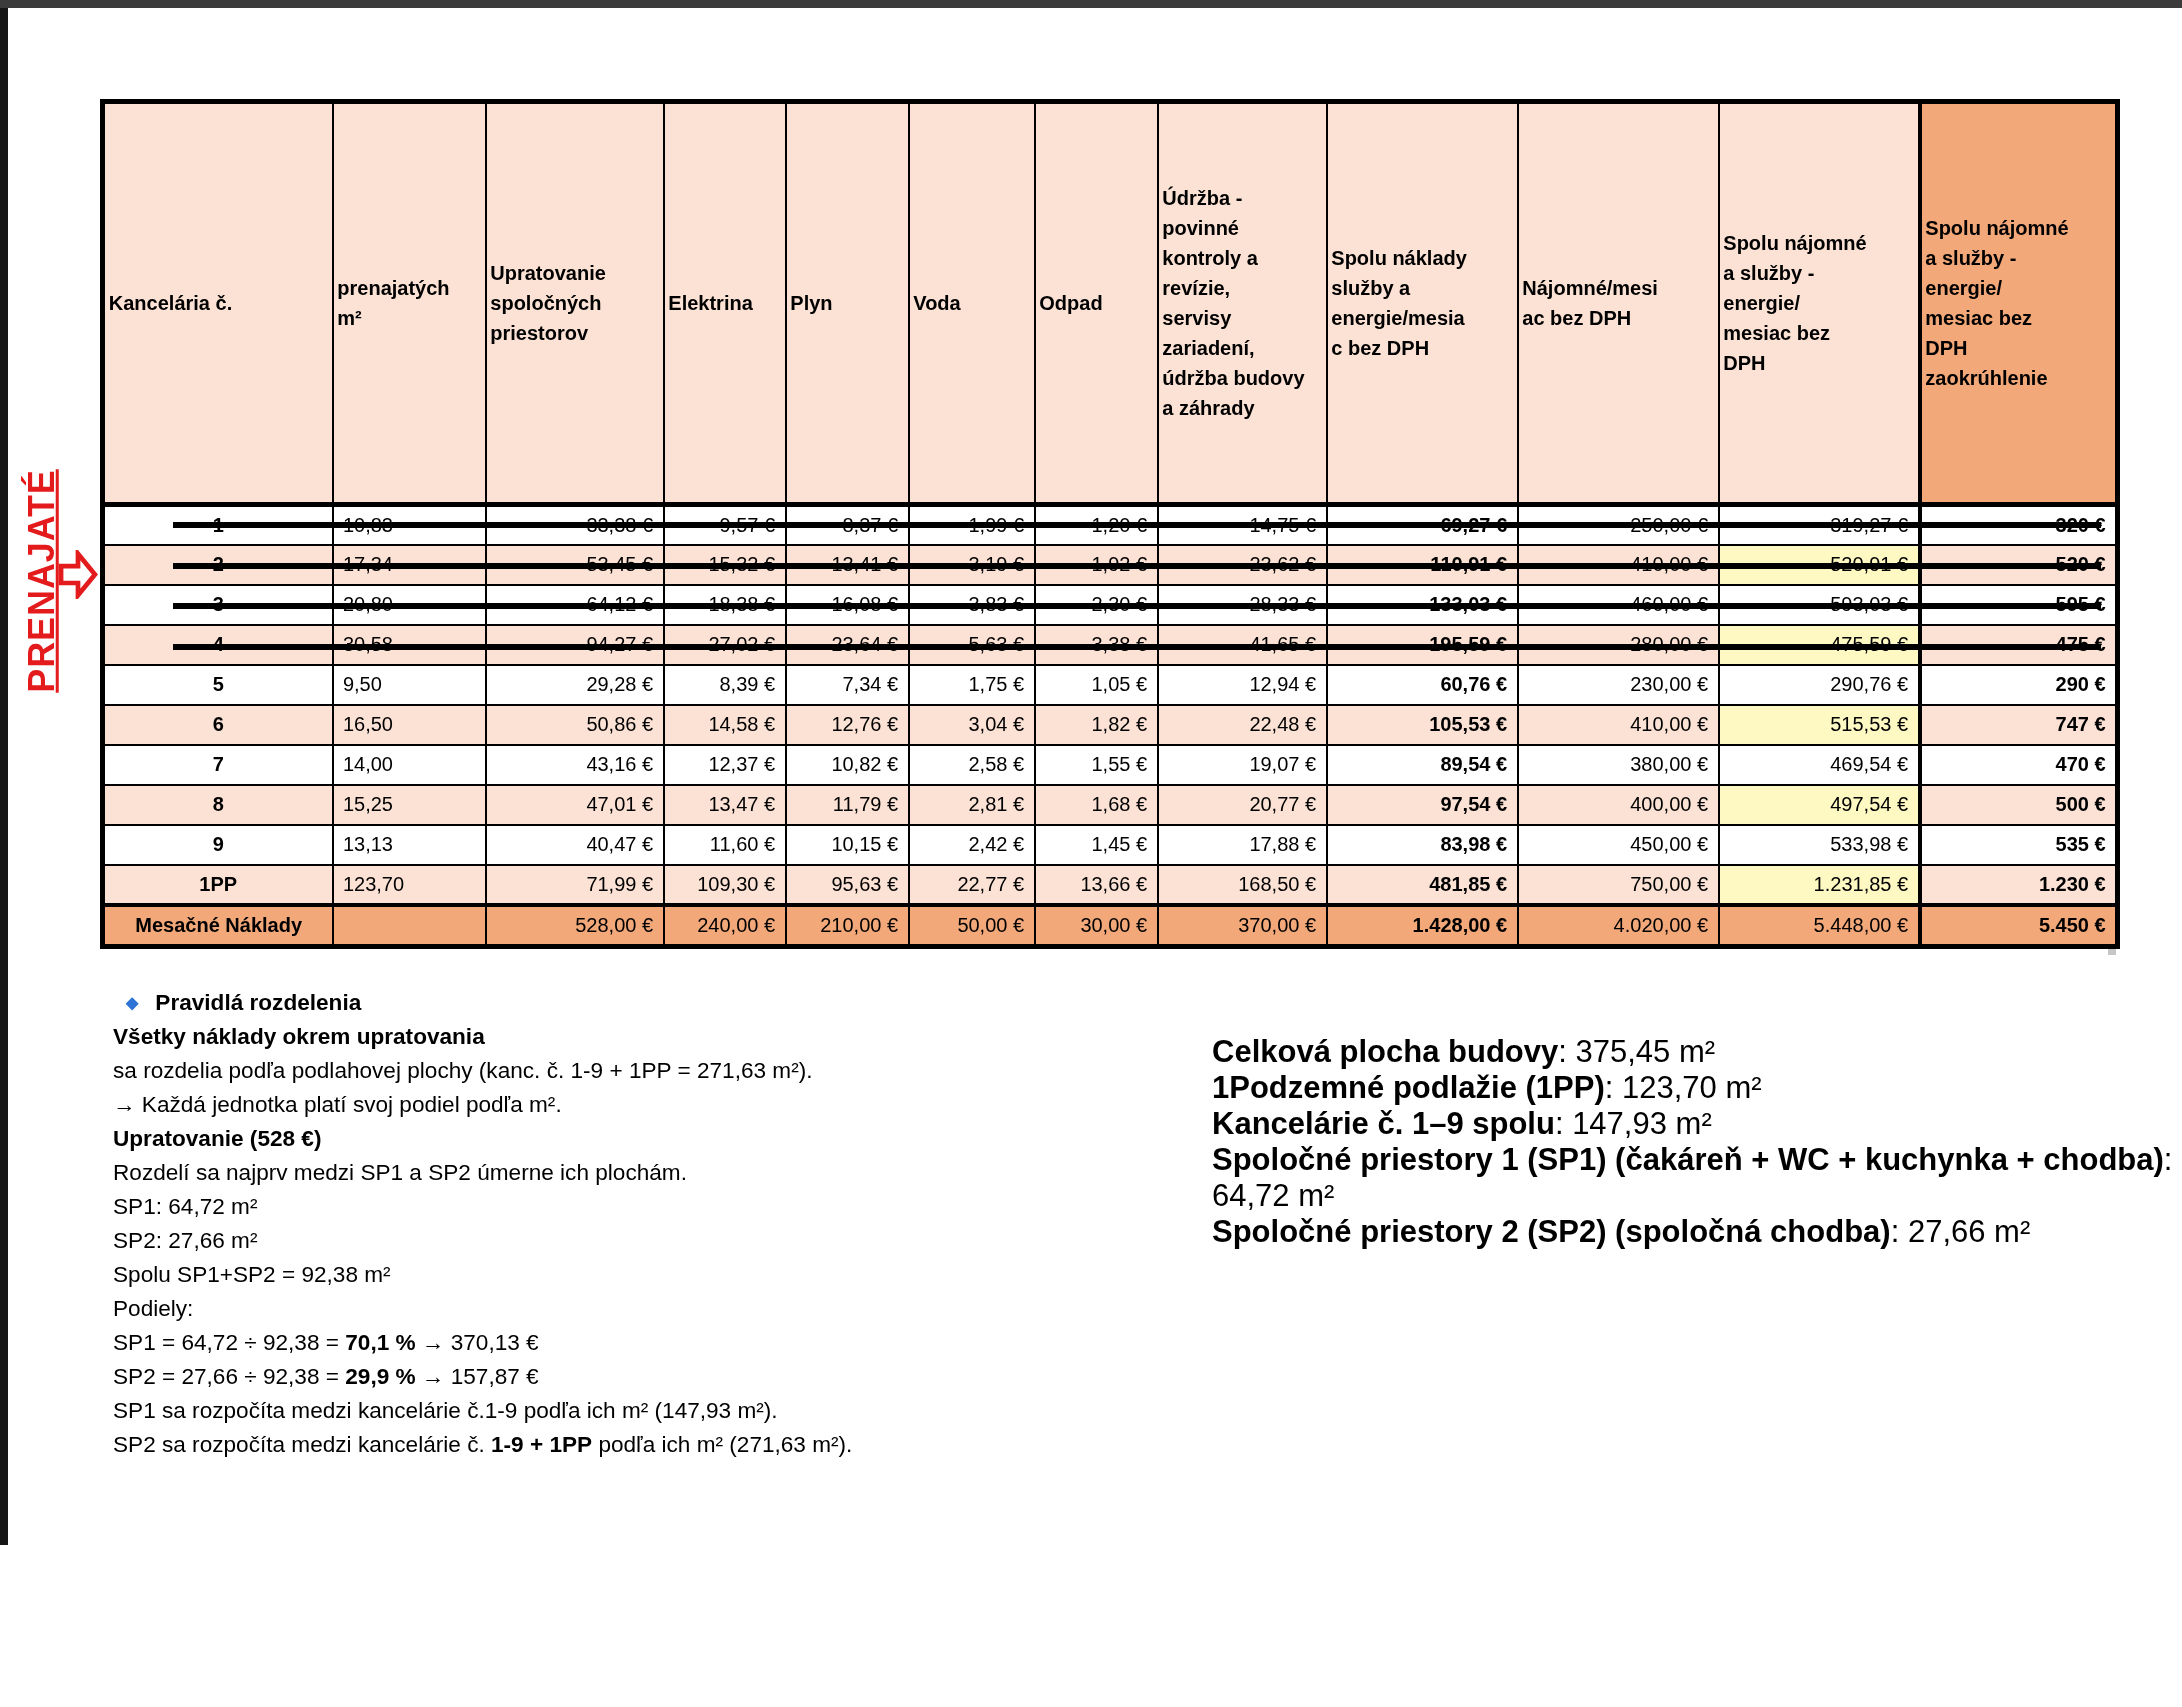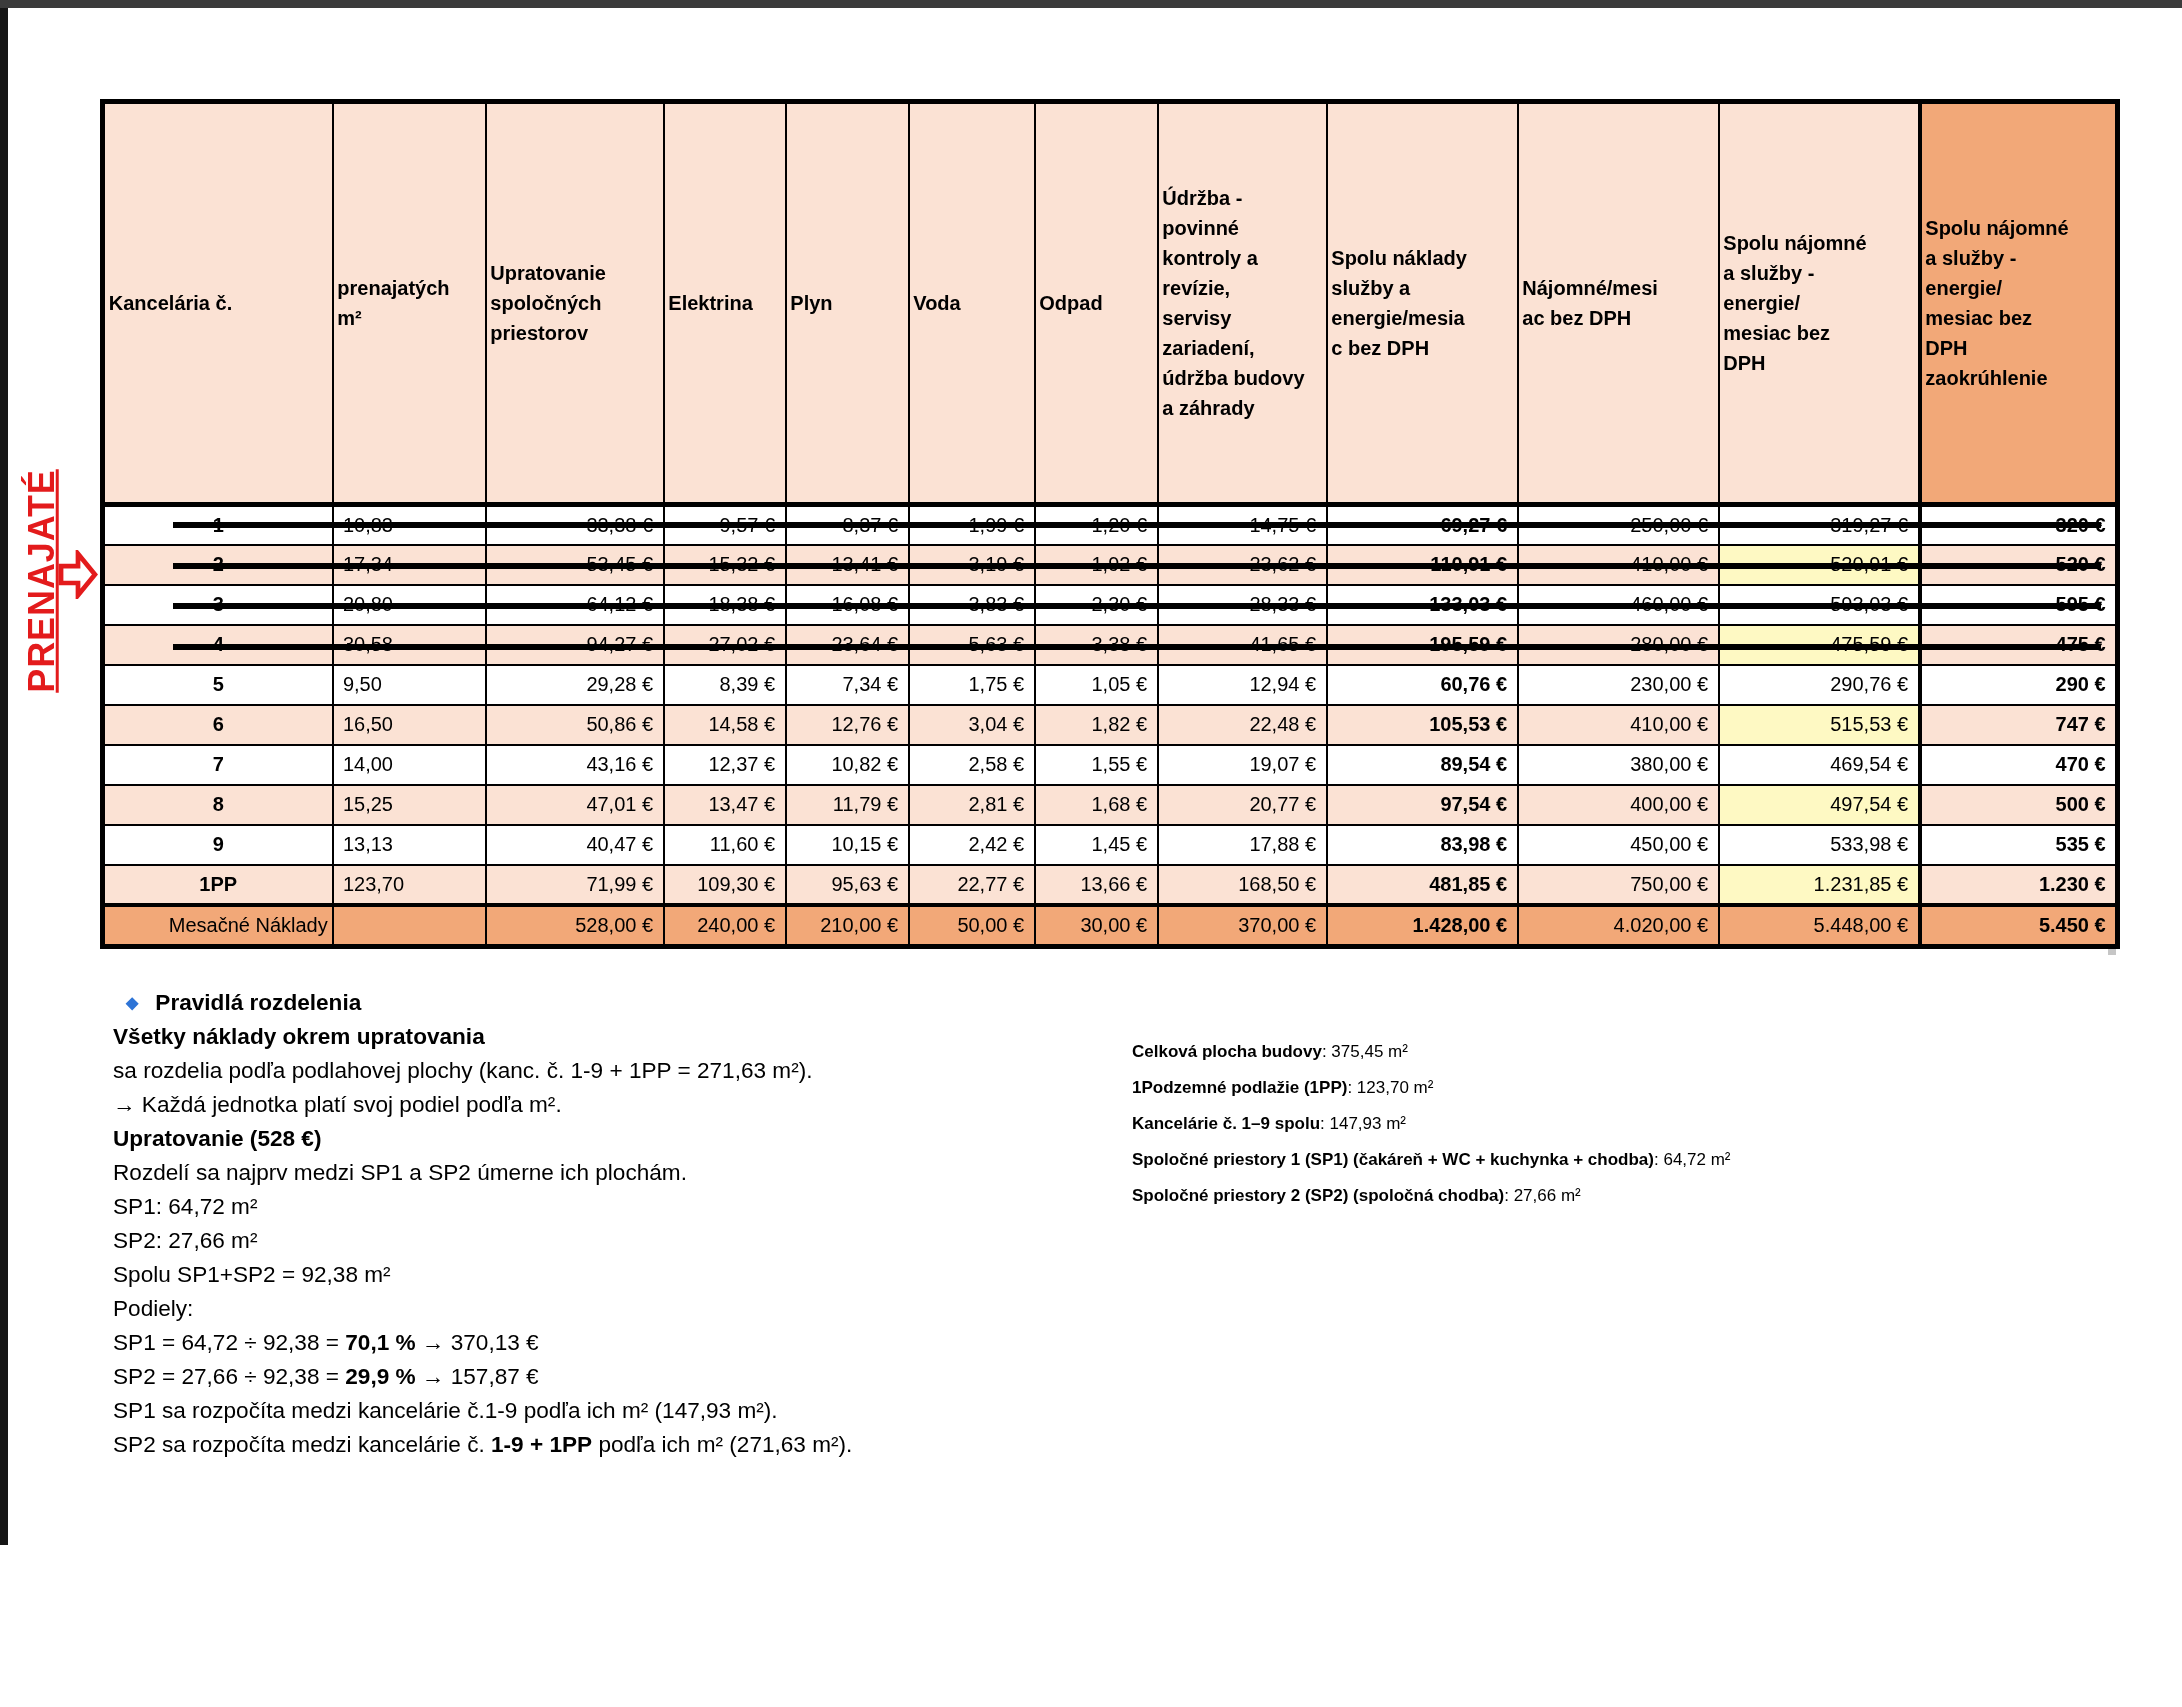--- a/index.html
+++ b/index.html
@@ -30,26 +30,26 @@
   tbody tr{height:40px;}
   td{text-align:right;vertical-align:middle;padding:0 9.4px;}
   td.c0{text-align:center;font-weight:bold;padding:0 3.8px;}
   td.c1{text-align:left;}
   td.b{font-weight:bold;}
   tr.tint td{background:var(--peach,#fbe2d4);}
   tr.tint td.wo{background:#fef9c3;}
   td.thickL,th.thickL{border-left:4.7px solid #000;}
   tr.footer{height:42px;}
   tr.footer td{background:var(--orange,#f2a878);border-top:4.7px solid #000;}
-  tr.footer td.c0{font-weight:normal;text-align:right;padding-left:4.7px;}
+  tr.footer td.c0{font-weight:bold;text-align:center;padding-left:4.7px;}
   .strike{position:absolute;left:73px;width:1928px;height:5.6px;background:#000;}
 
   
   .notes-left{position:absolute;left:113px;top:986px;font-size:22.6px;line-height:34px;}
-  .notes-right{position:absolute;left:1132px;top:1034px;font-size:17px;line-height:36px;}
+  .notes-right{position:absolute;left:1212px;top:1034px;font-size:31px;line-height:36px;}
   .note-line .bold{font-weight:bold;}
   .note-title-line{font-weight:bold;}
   .diamond{color:var(--blue,#2e74d6);font-size:16px;margin:0 17px 0 13px;vertical-align:1.9px;font-style:normal;}
 </style>
 </head>
 <body>
 
 <div class="top-strip"></div>
 <div class="left-bar"></div>
 <div class="table-shadow"></div>

